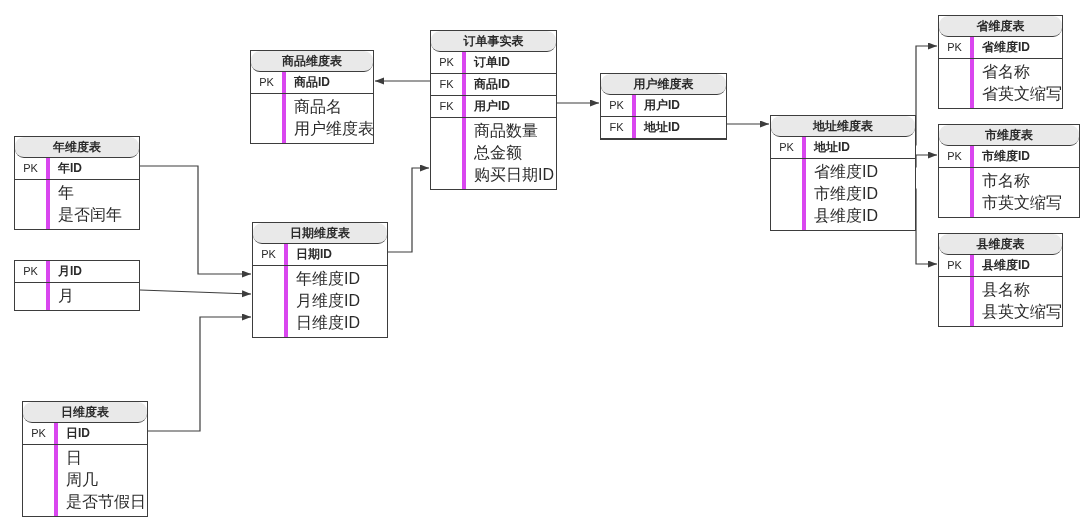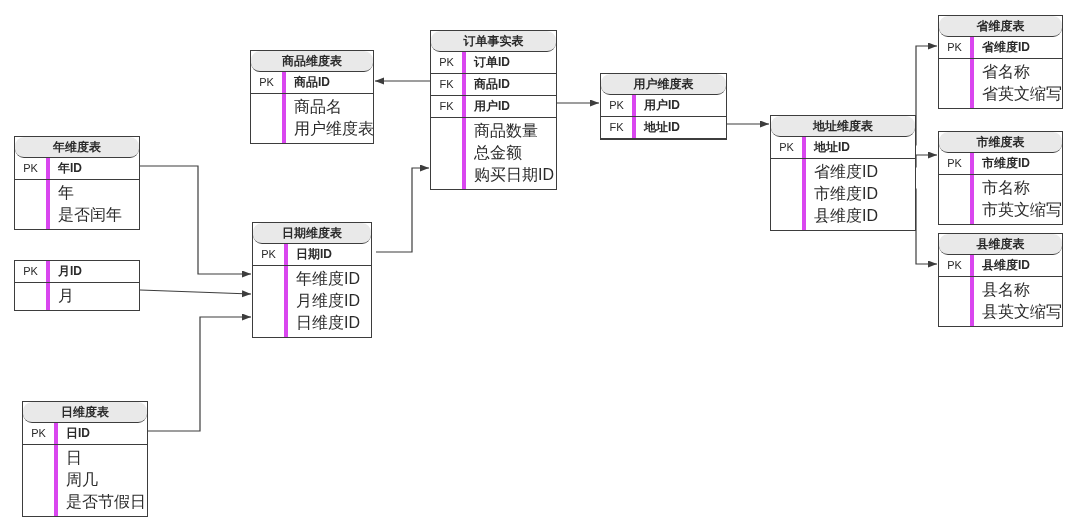--- a/index.html
+++ b/index.html
@@ -179,21 +179,21 @@
         </div>
         <div class="row attr-row">
           <span class="tag"></span>
           <div class="attrs">
             <div class="attr">商品数量</div>
             <div class="attr">总金额</div>
             <div class="attr">购买日期ID</div>
           </div>
         </div>
       </div>
-      <div class="entity" style="left: 252px; top: 222px; width: 120px;">
+      <div class="entity" style="left: 252px; top: 222px; width: 136px;">
         <div class="entity-header">日期维度表</div>
         <div class="row key-row">
           <span class="tag">PK</span>
           <span class="fname">日期ID</span>
         </div>
         <div class="row attr-row">
           <span class="tag"></span>
           <div class="attrs">
             <div class="attr">年维度ID</div>
             <div class="attr">月维度ID</div>
@@ -237,21 +237,21 @@
           <span class="fname">省维度ID</span>
         </div>
         <div class="row attr-row">
           <span class="tag"></span>
           <div class="attrs">
             <div class="attr">省名称</div>
             <div class="attr">省英文缩写</div>
           </div>
         </div>
       </div>
-      <div class="entity" style="left: 938px; top: 124px; width: 125px; margin-top: 7px;">
+      <div class="entity" style="left: 938px; top: 124px; width: 142px;">
         <div class="entity-header">市维度表</div>
         <div class="row key-row">
           <span class="tag">PK</span>
           <span class="fname">市维度ID</span>
         </div>
         <div class="row attr-row">
           <span class="tag"></span>
           <div class="attrs">
             <div class="attr">市名称</div>
             <div class="attr">市英文缩写</div>

